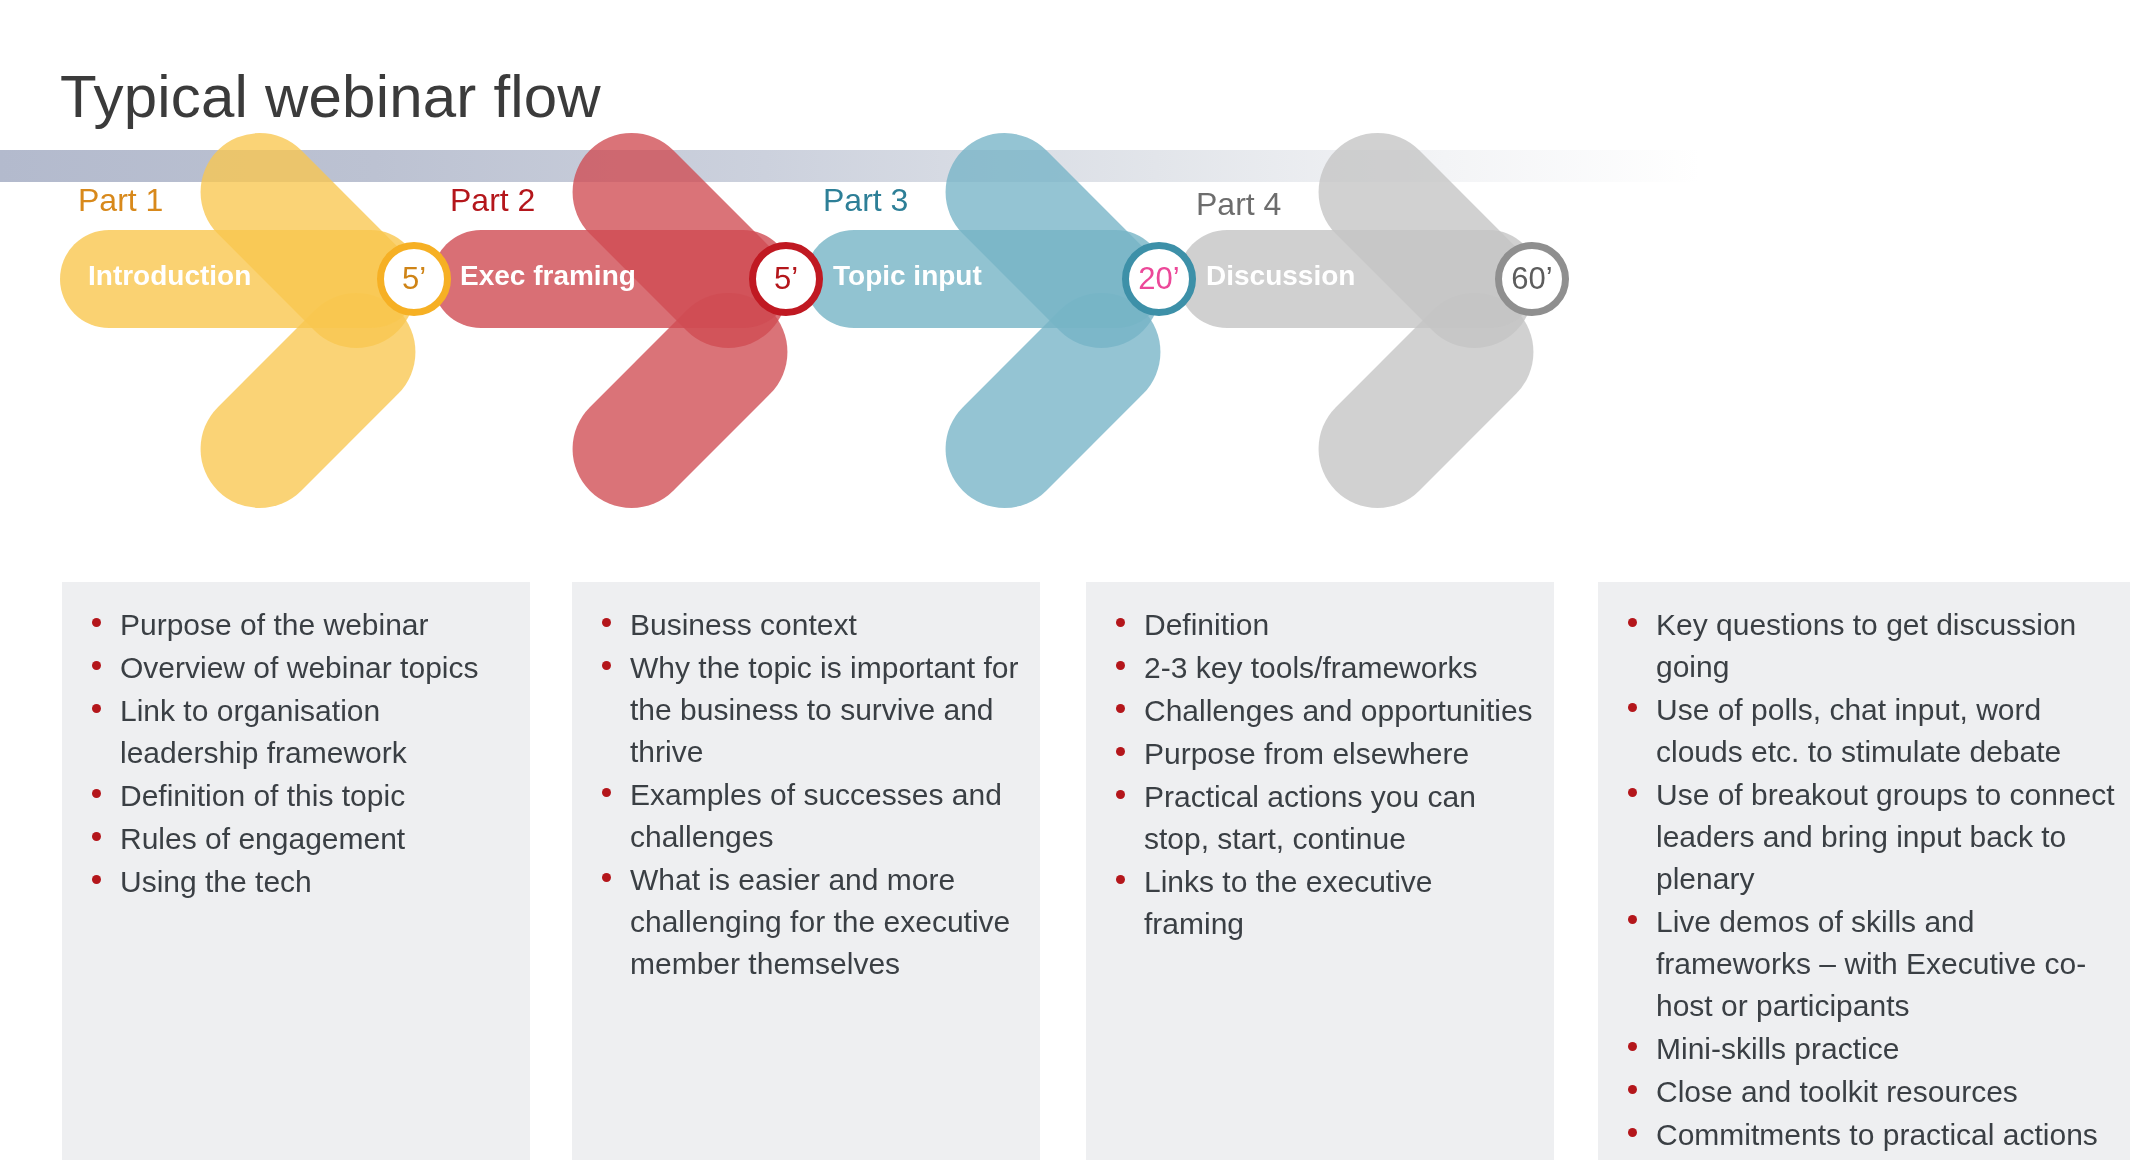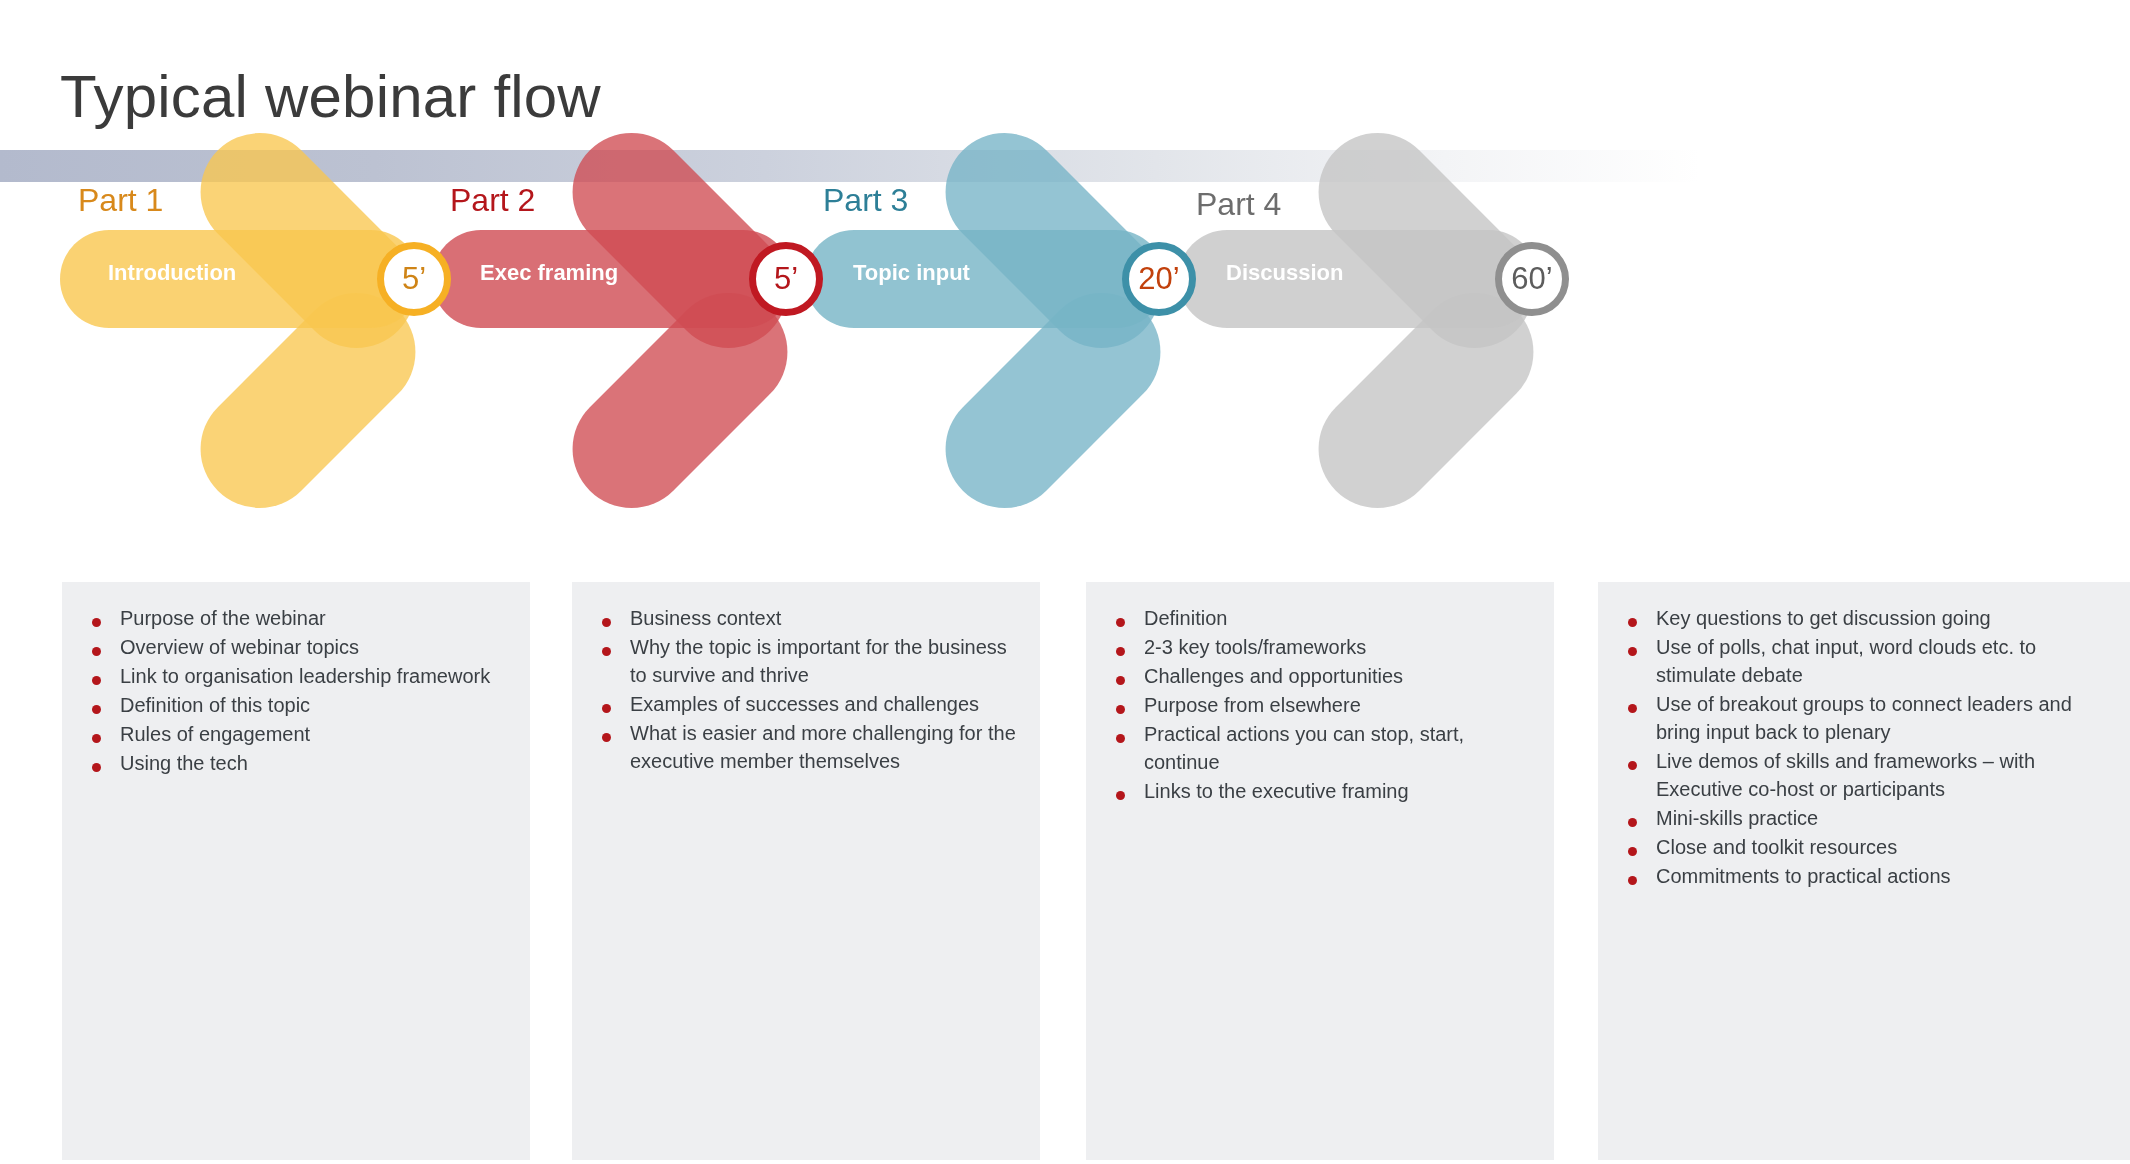--- a/index.html
+++ b/index.html
@@ -37,21 +37,21 @@
     width:118px;
   }
   .limb-up{transform-origin:50% 50%;}
   .limb-dn{transform-origin:50% 50%;}
 
   
   .bar{
     position:absolute;border-radius:60px;height:98px;
   }
   .bar-label{
-    position:absolute;font-size:22px;font-weight:bold;color:#ffffff;white-space:nowrap;z-index:5;margin-left:20px;
+    position:absolute;font-size:28px;font-weight:bold;color:#ffffff;white-space:nowrap;z-index:5;
   }
 
   
   .time-circle{
     position:absolute;border-radius:50%;
     background:#ffffff;
     display:flex;align-items:center;justify-content:center;
     font-size:31px;font-weight:400;
     width:74px;height:74px;z-index:7;
     box-sizing:border-box;
@@ -61,21 +61,21 @@
   .panel{
     position:absolute;top:582px;
     background:#eeeff1;
     box-sizing:border-box;
     padding:22px 18px 14px 22px;
   }
   .bullet-list{list-style:none;margin:0;padding:0;}
   .bullet-item{
     position:relative;
     padding-left:36px;
-    font-size:20px;line-height:1.40;
+    font-size:30px;line-height:1.40;
     color:#3a3f44;
     margin:0 0 1px 0;
   }
   .bullet-item::before{
     content:"";
     position:absolute;left:8px;top:14px;
     width:9px;height:9px;border-radius:50%;
     background:#b4161b;
   }
 </style>
@@ -110,21 +110,21 @@
   </div>
 
   <div class="arrow-block" id="arrow-2" style="left:805px;width:490px;">
     <div class="arrow-stage">
       <div class="limb limb-up" style="width: 118px; height: 255px; left: 189px; top: -37.5px; transform: rotate(-45deg); background: rgb(118, 180, 198); opacity: 0.78;"></div>
       <div class="limb limb-dn" style="width: 118px; height: 255px; left: 189px; top: 122.5px; transform: rotate(45deg); background: rgb(118, 180, 198); opacity: 0.78;"></div>
       <div class="bar" style="left: 0px; top: 80px; width: 360px; background: rgb(118, 180, 198); opacity: 0.8;"></div>
     </div>
     <div class="part-label" style="left: 18px; top: 32px; color: rgb(45, 127, 151);">Part 3</div>
     <div class="bar-label" style="left: 28px; top: 110px;">Topic input</div>
-    <div class="time-circle" style="left: 317px; top: 92px; color: #c2410c; border: 7px solid rgb(61, 144, 168);">20’</div>
+    <div class="time-circle" style="left: 317px; top: 92px; color: #ec4899; border: 7px solid rgb(61, 144, 168);">20’</div>
   </div>
 
   <div class="arrow-block" id="arrow-3" style="left:1178px;width:490px;">
     <div class="arrow-stage">
       <div class="limb limb-up" style="width: 118px; height: 255px; left: 189px; top: -37.5px; transform: rotate(-45deg); background: rgb(196, 196, 196); opacity: 0.78;"></div>
       <div class="limb limb-dn" style="width: 118px; height: 255px; left: 189px; top: 122.5px; transform: rotate(45deg); background: rgb(196, 196, 196); opacity: 0.78;"></div>
       <div class="bar" style="left: 0px; top: 80px; width: 360px; background: rgb(196, 196, 196); opacity: 0.8;"></div>
     </div>
     <div class="part-label" style="left: 18px; top: 36px; color: rgb(109, 109, 109);">Part 4</div>
     <div class="bar-label" style="left: 28px; top: 110px;">Discussion</div>

